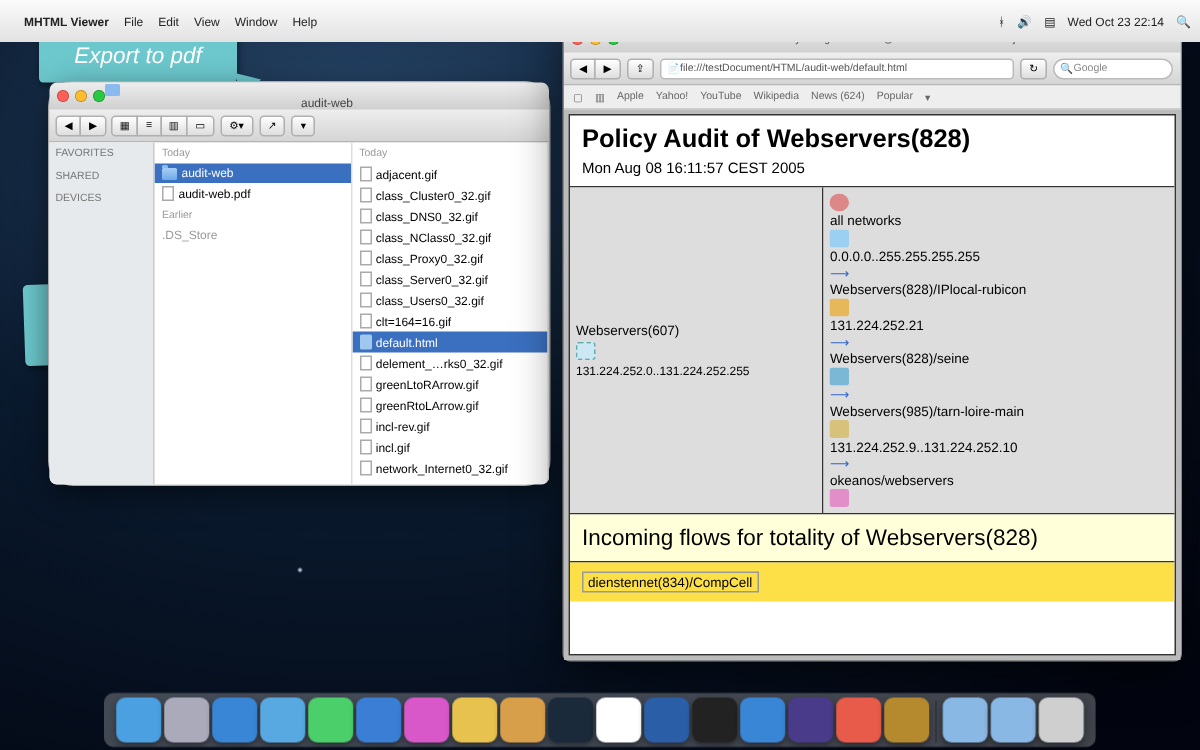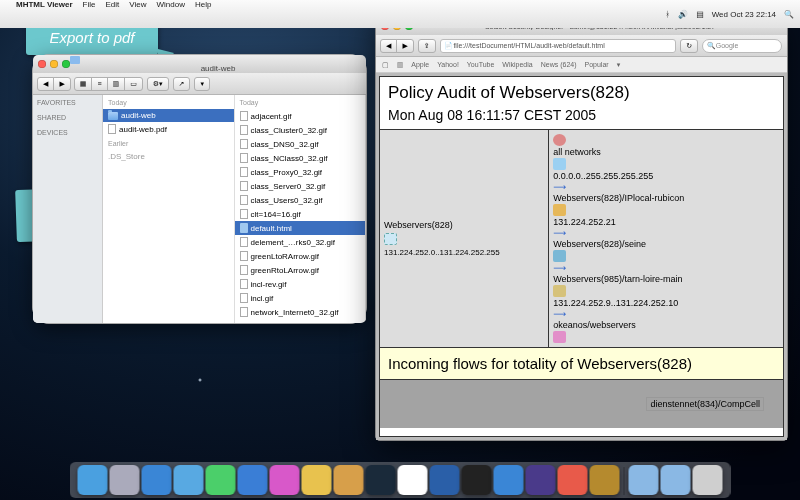--- a/index.html
+++ b/index.html
@@ -11,21 +11,21 @@
     radial-gradient(1px 1px at 80px 40px,#cde,transparent),
     radial-gradient(1px 1px at 150px 90px,#abc,transparent),
     radial-gradient(2px 2px at 300px 60px,#def,transparent),
     radial-gradient(1px 1px at 500px 120px,#cde,transparent),
     radial-gradient(1px 1px at 700px 80px,#bcd,transparent),
     radial-gradient(1px 1px at 60px 280px,#cde,transparent),
     radial-gradient(1px 1px at 750px 350px,#abc,transparent),
     radial-gradient(2px 2px at 200px 380px,#def,transparent); }
 
 
-.menubar { position: absolute; top: 0; left: 0; right: 0; height: 28px; background: linear-gradient(#fbfbfb,#e2e2e2); display: flex; font-size: 8px; color: #222; z-index: 100; padding: 0 6px; gap: 10px; }
+.menubar { position: absolute; top: 0; left: 0; right: 0; height: 28px; background: linear-gradient(#fbfbfb,#e2e2e2); display: flex; align-items: center; font-size: 8px; color: #222; z-index: 100; padding: 0 6px; gap: 10px; }
 .menubar .right { margin-left: auto; display: flex; gap: 8px; align-items: center; }
 
 
 .callout { position: absolute; background: #6cc8cd; color: #fff; font-family: cursive; font-style: italic; padding: 8px 14px; border-radius: 3px; box-shadow: 1px 2px 4px rgba(0,0,0,.4); text-align: center; line-height: 1.2; }
 .callout .tail { position: absolute; width: 0; height: 0; }
 .c1 { top: 21px; left: 26px; width: 132px; font-size: 15px; }
 .c1 .tail { right: -16px; top: 28px; border-left: 16px solid #6cc8cd; border-top: 4px solid transparent; border-bottom: 18px solid transparent; }
 .c2 { top: 188px; left: 16px; width: 120px; font-size: 14px; transform: rotate(-2deg); }
 .c2 .tail { right: -16px; top: 24px; border-left: 16px solid #6cc8cd; border-top: 4px solid transparent; border-bottom: 16px solid transparent; }
 
@@ -54,29 +54,29 @@
 
 .safari{position:absolute;top:16px;left:375px;width:413px;height:425px;background:#eee;border:1px solid #888;border-radius:5px;box-shadow:0 8px 30px rgba(0,0,0,.6);z-index:30;display:flex;flex-direction:column}
 .safari .titlebar{font-size:8px}
 .safari .toolbar{height:22px}
 .url{flex:1;background:#fff;border:1px solid #bbb;border-radius:3px;height:14px;font-size:7px;color:#555;display:flex;align-items:center;padding:0 4px;overflow:hidden;white-space:nowrap}
 .gsearch{width:80px;background:#fff;border:1px solid #bbb;border-radius:9px;height:14px;font-size:7px;color:#888;display:flex;align-items:center;padding:0 4px}
 .bookbar{height:16px;background:#eee;border-bottom:1px solid #ccc;display:flex;align-items:center;gap:8px;padding:0 6px;font-size:7px;color:#666}
 .safari-body{flex:1;background:#bbb;padding:3px;overflow:hidden}
 .page{background:#fff;border:1px solid #333;height:100%;font-family:"Times New Roman",serif;color:#000;overflow:hidden}
 .page-header{border-bottom:1px solid #333;padding:6px 8px}
-.page h1{font-size:17px;font-weight:normal;margin-bottom:4px}
-.page .ts{font-size:14px}
+.page h1{font-size:17px;font-weight:bold;margin-bottom:4px}
+.page .ts{font-size:10px}
 .page-table{display:flex;border-bottom:1px solid #333}
 .pt-left{width:42%;border-right:1px solid #333;background:#ddd;font-size:9px;padding:4px;display:flex;flex-direction:column;justify-content:center;gap:3px}
 .pt-right{flex:1;background:#ddd;font-size:9px;padding:4px;display:flex;flex-direction:column;gap:1px}
 .pt-right .ln{display:flex;align-items:flex-start;gap:3px;white-space:nowrap;overflow:hidden}
 .smico{display:inline-block;width:13px;height:12px;border-radius:2px}
 .page h2{font-size:15px;font-weight:normal;padding:7px 8px;background:#ffffd9;border-bottom:1px solid #333}
-.page .sub{text-align:right;font-size:9px;padding:19px;background:#a3a3a3}
+.page .sub{text-align:left;font-size:9px;padding:8px;background:#fde047}
 
 
 .dock{position:absolute;bottom:2px;left:50%;transform:translateX(-50%);display:flex;align-items:flex-end;gap:2px;padding:3px 8px;background:rgba(255,255,255,.25);border-radius:6px;backdrop-filter:blur(4px);z-index:50}
 .dock .app{width:30px;height:30px;border-radius:6px;box-shadow:0 2px 4px rgba(0,0,0,.4);cursor:pointer;display:flex;align-items:center;justify-content:center;font-size:18px;color:#fff}
 .sep{width:1px;height:28px;background:rgba(0,0,0,.3);margin:0 2px}
 
 svg{display:block}
 </style>
 </head>
 <body>
@@ -249,21 +249,21 @@
     <span>Popular</span>▾
   </div>
   <div class="safari-body">
     <div class="page">
       <div class="page-header">
         <h1>Policy Audit of Webservers(828)</h1>
         <div class="ts">Mon Aug 08 16:11:57 CEST 2005</div>
       </div>
       <div class="page-table">
         <div class="pt-left">
-          <span>Webservers(828)</span>
+          <span>Webservers(607)</span>
           <span class="smico" style="background:#cde8f5;border:1px dashed #6aa"></span>
           <span style="font-size:8px">131.224.252.0..131.224.252.255</span>
         </div>
         <div class="pt-right" id="rightcol">
             <div class="ln">
               <span class="smico" style="background:#d88;border-radius:50%"></span>
             </div>
             <div class="ln">
               <span>all networks</span>
             </div>

